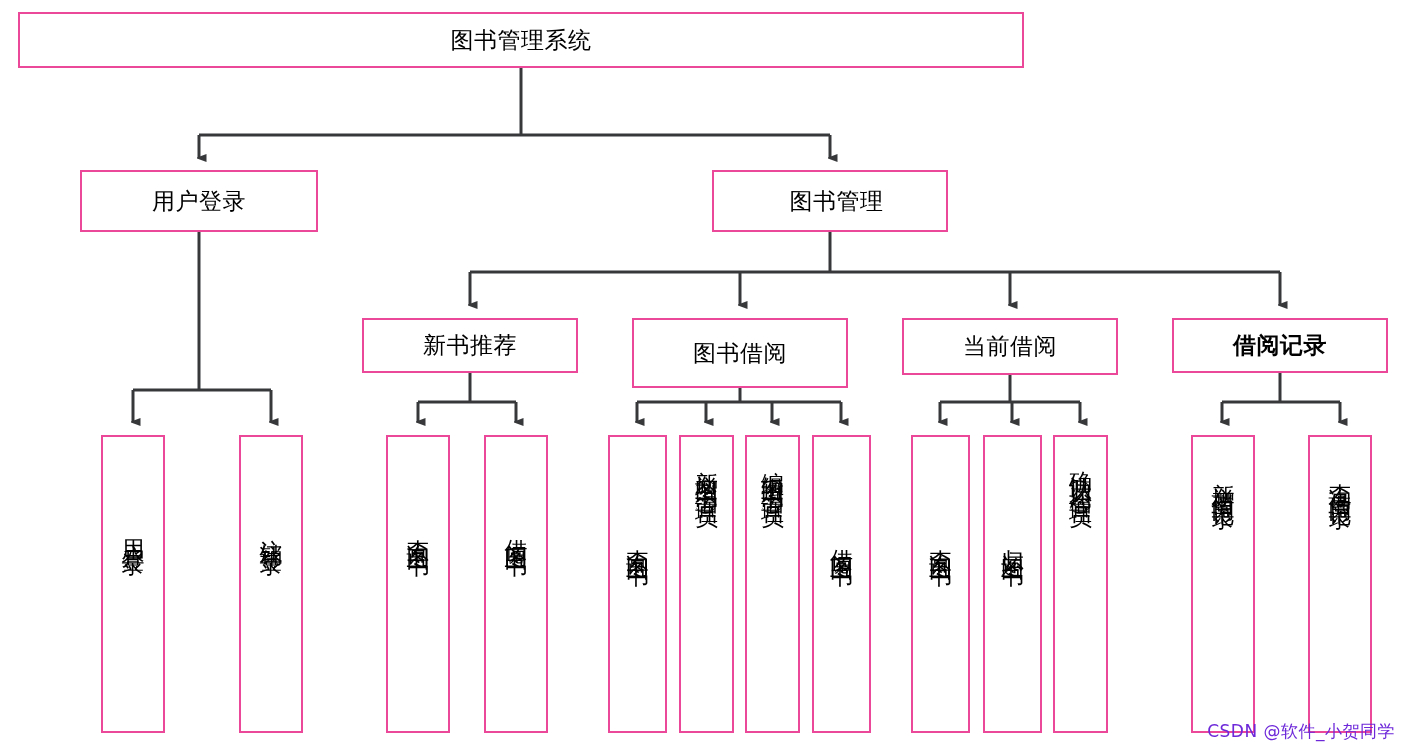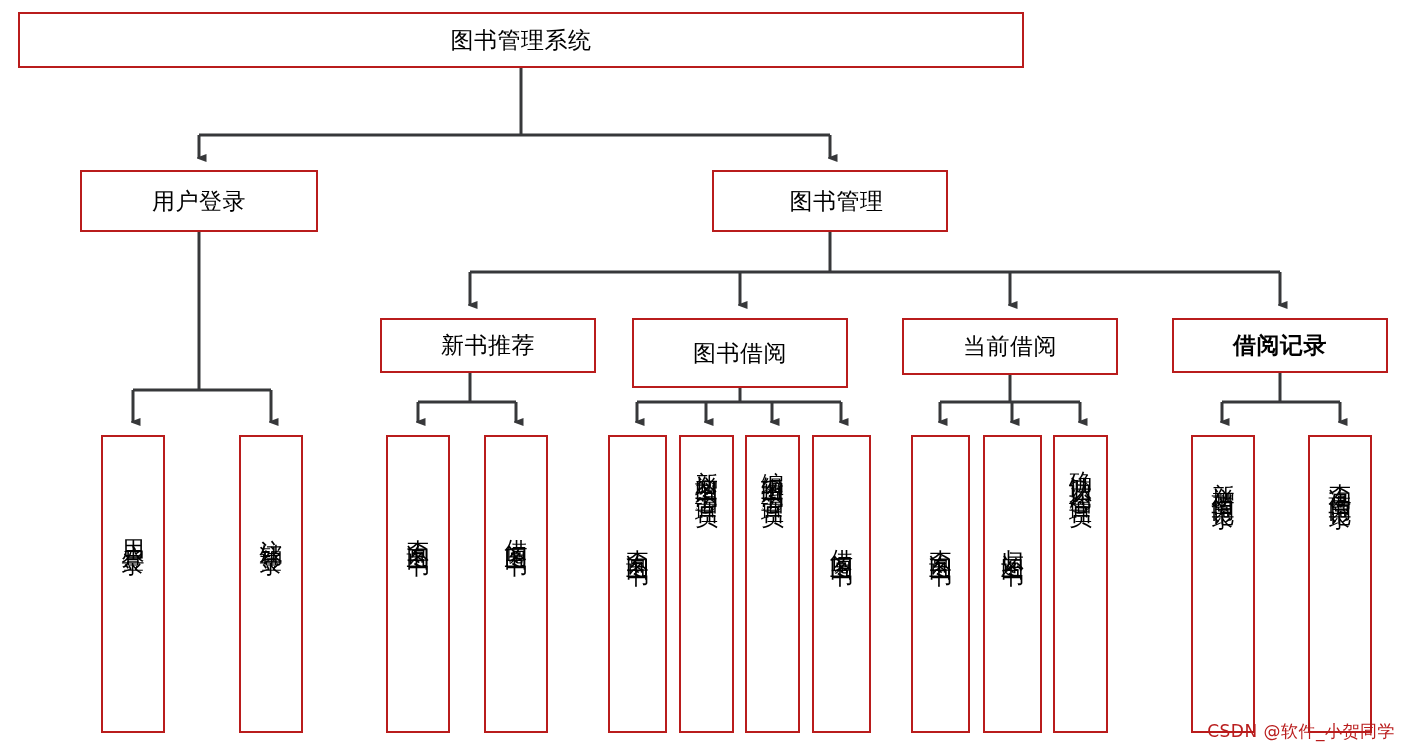--- a/index.html
+++ b/index.html
@@ -23,21 +23,21 @@
     left: 0;
     top: 0;
     width: 1405px;
     height: 747px;
     pointer-events: none;
   }
   .node {
     position: absolute;
     box-sizing: border-box;
     background: #ffffff;
-    border: 2px solid #b91c1c;
+    border: 2px solid #ec4899;
     display: flex;
     align-items: center;
     justify-content: center;
     color: #000000;
     z-index: 2;
   }
   .node-label {
     display: block;
     white-space: nowrap;
     line-height: 1.15;
@@ -70,21 +70,21 @@
     margin-top: 88px;
   }
   .node.vert.high .node-label {
     margin-top: 10px;
   }
   #watermark {
     position: absolute;
     right: 10px;
     bottom: 4px;
     font-size: 17px;
-    color: #b91c1c;
+    color: #6d28d9;
     z-index: 5;
     white-space: nowrap;
     letter-spacing: 0.5px;
   }
 </style>
 </head>
 <body>
 
 <div id="diagram-root">
 
@@ -142,21 +142,21 @@
     <span class="node-label">图书管理系统</span>
   </div>
 
   <div class="node horiz" style="left:80px; top:170px; width:238px; height:62px;">
     <span class="node-label">用户登录</span>
   </div>
   <div class="node horiz" style="left:712px; top:170px; width:236px; height:62px;padding-left:13px;">
     <span class="node-label">图书管理</span>
   </div>
 
-  <div class="node horiz" style="left:380px; top:318px; width:216px; height:55px;">
+  <div class="node horiz" style="left:362px; top:318px; width:216px; height:55px;">
     <span class="node-label">新书推荐</span>
   </div>
   <div class="node horiz" style="left:632px; top:318px; width:216px; height:70px;">
     <span class="node-label">图书借阅</span>
   </div>
   <div class="node horiz" style="left:902px; top:318px; width:216px; height:57px;">
     <span class="node-label">当前借阅</span>
   </div>
   <div class="node horiz" style="left:1172px; top:318px; width:216px; height:55px;font-weight:bold;">
     <span class="node-label">借阅记录</span>

